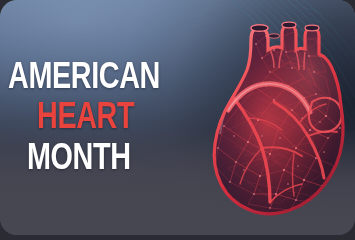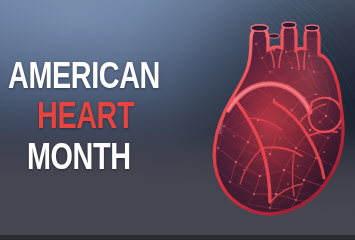--- a/index.html
+++ b/index.html
@@ -7,20 +7,21 @@
     padding: 0;
     background: #2b2b33;
   }
   #poster {
     position: relative;
     width: 355px;
     height: 235px;
     overflow: hidden;
     font-family: "Liberation Sans", sans-serif;
     background: #444450;
+    border-radius: 17px;
   }
 
   
   .bg-base {
     position: absolute;
     inset: 0;
     background:
       radial-gradient(120% 90% at 22% 8%, #5a6d8c 0%, #4d5e7c 22%, #3f4c63 44%, #3a3f4f 64%, #43434f 82%, #474752 100%);
   }
   .bg-sheen {

